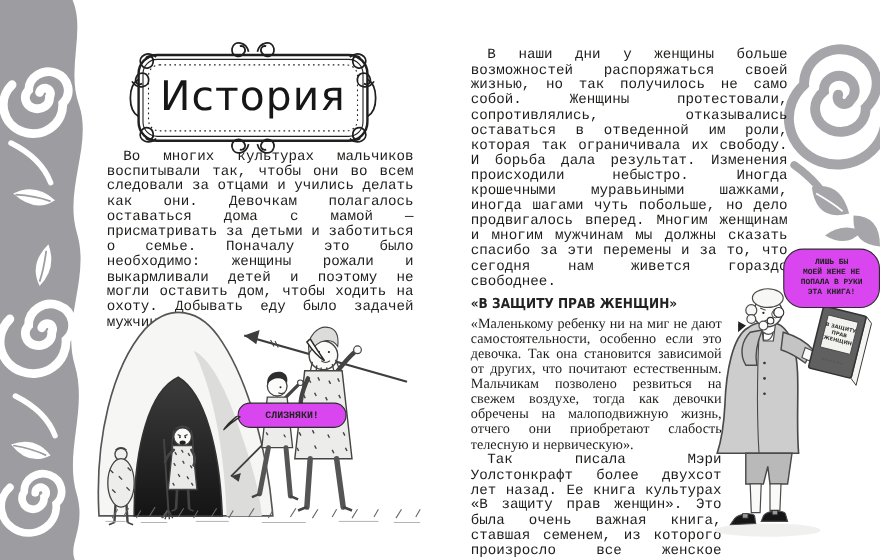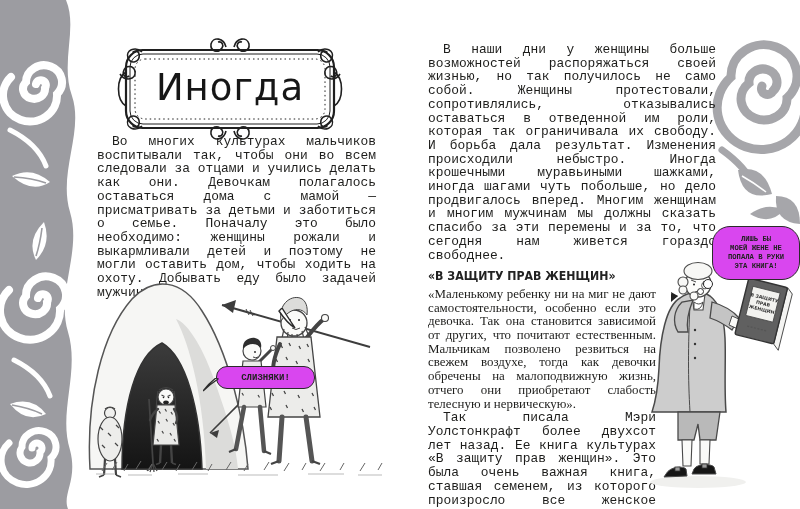--- a/index.html
+++ b/index.html
@@ -90,21 +90,21 @@
     <use href="#curlP" transform="translate(126,101) scale(-1,-1)"></use>
     <use href="#curlP" transform="translate(34,22) rotate(-35)"></use>
     <use href="#curlP" transform="translate(210,22) scale(-1,1) rotate(-35)"></use>
     <use href="#curlP" transform="translate(34,96) scale(1,-1) rotate(-35)"></use>
     <use href="#curlP" transform="translate(210,96) scale(-1,-1) rotate(-35)"></use>
     <path d="M18,42 C8,48 8,70 18,76" fill="none" stroke="#1f1f1f" stroke-width="1.6"></path>
     <path d="M226,42 C236,48 236,70 226,76" fill="none" stroke="#1f1f1f" stroke-width="1.6"></path>
     <use href="#curlP" transform="translate(12,44) rotate(160)"></use>
     <use href="#curlP" transform="translate(232,44) scale(-1,1) rotate(160)"></use>
   </svg>
-  <div id="title-text" class="abs">Иногда</div>
+  <div id="title-text" class="abs">История</div>
 
   <div id="left-paragraph" class="abs bodytext">
     <p class="ind">Во многих культурах мальчиков воспитывали так, чтобы они во всем следовали за отцами и учились делать как они. Девочкам полагалось оставаться дома с мамой — присматривать за детьми и заботиться о семье. Поначалу это было необходимо: женщины рожали и выкармливали детей и поэтому не могли оставить дом, чтобы ходить на охоту. Добывать еду было задачей мужчины.</p>
   </div>
 
   <svg class="abs" style="left:88px;top:249px" width="310" height="260" viewBox="0 0 310 260">
     <defs>
       <linearGradient id="cavein" x1="0" y1="0" x2="0" y2="1">
         <stop offset="0" stop-color="#3c3c3c"></stop>
           <stop offset="1" stop-color="#141414"></stop>

